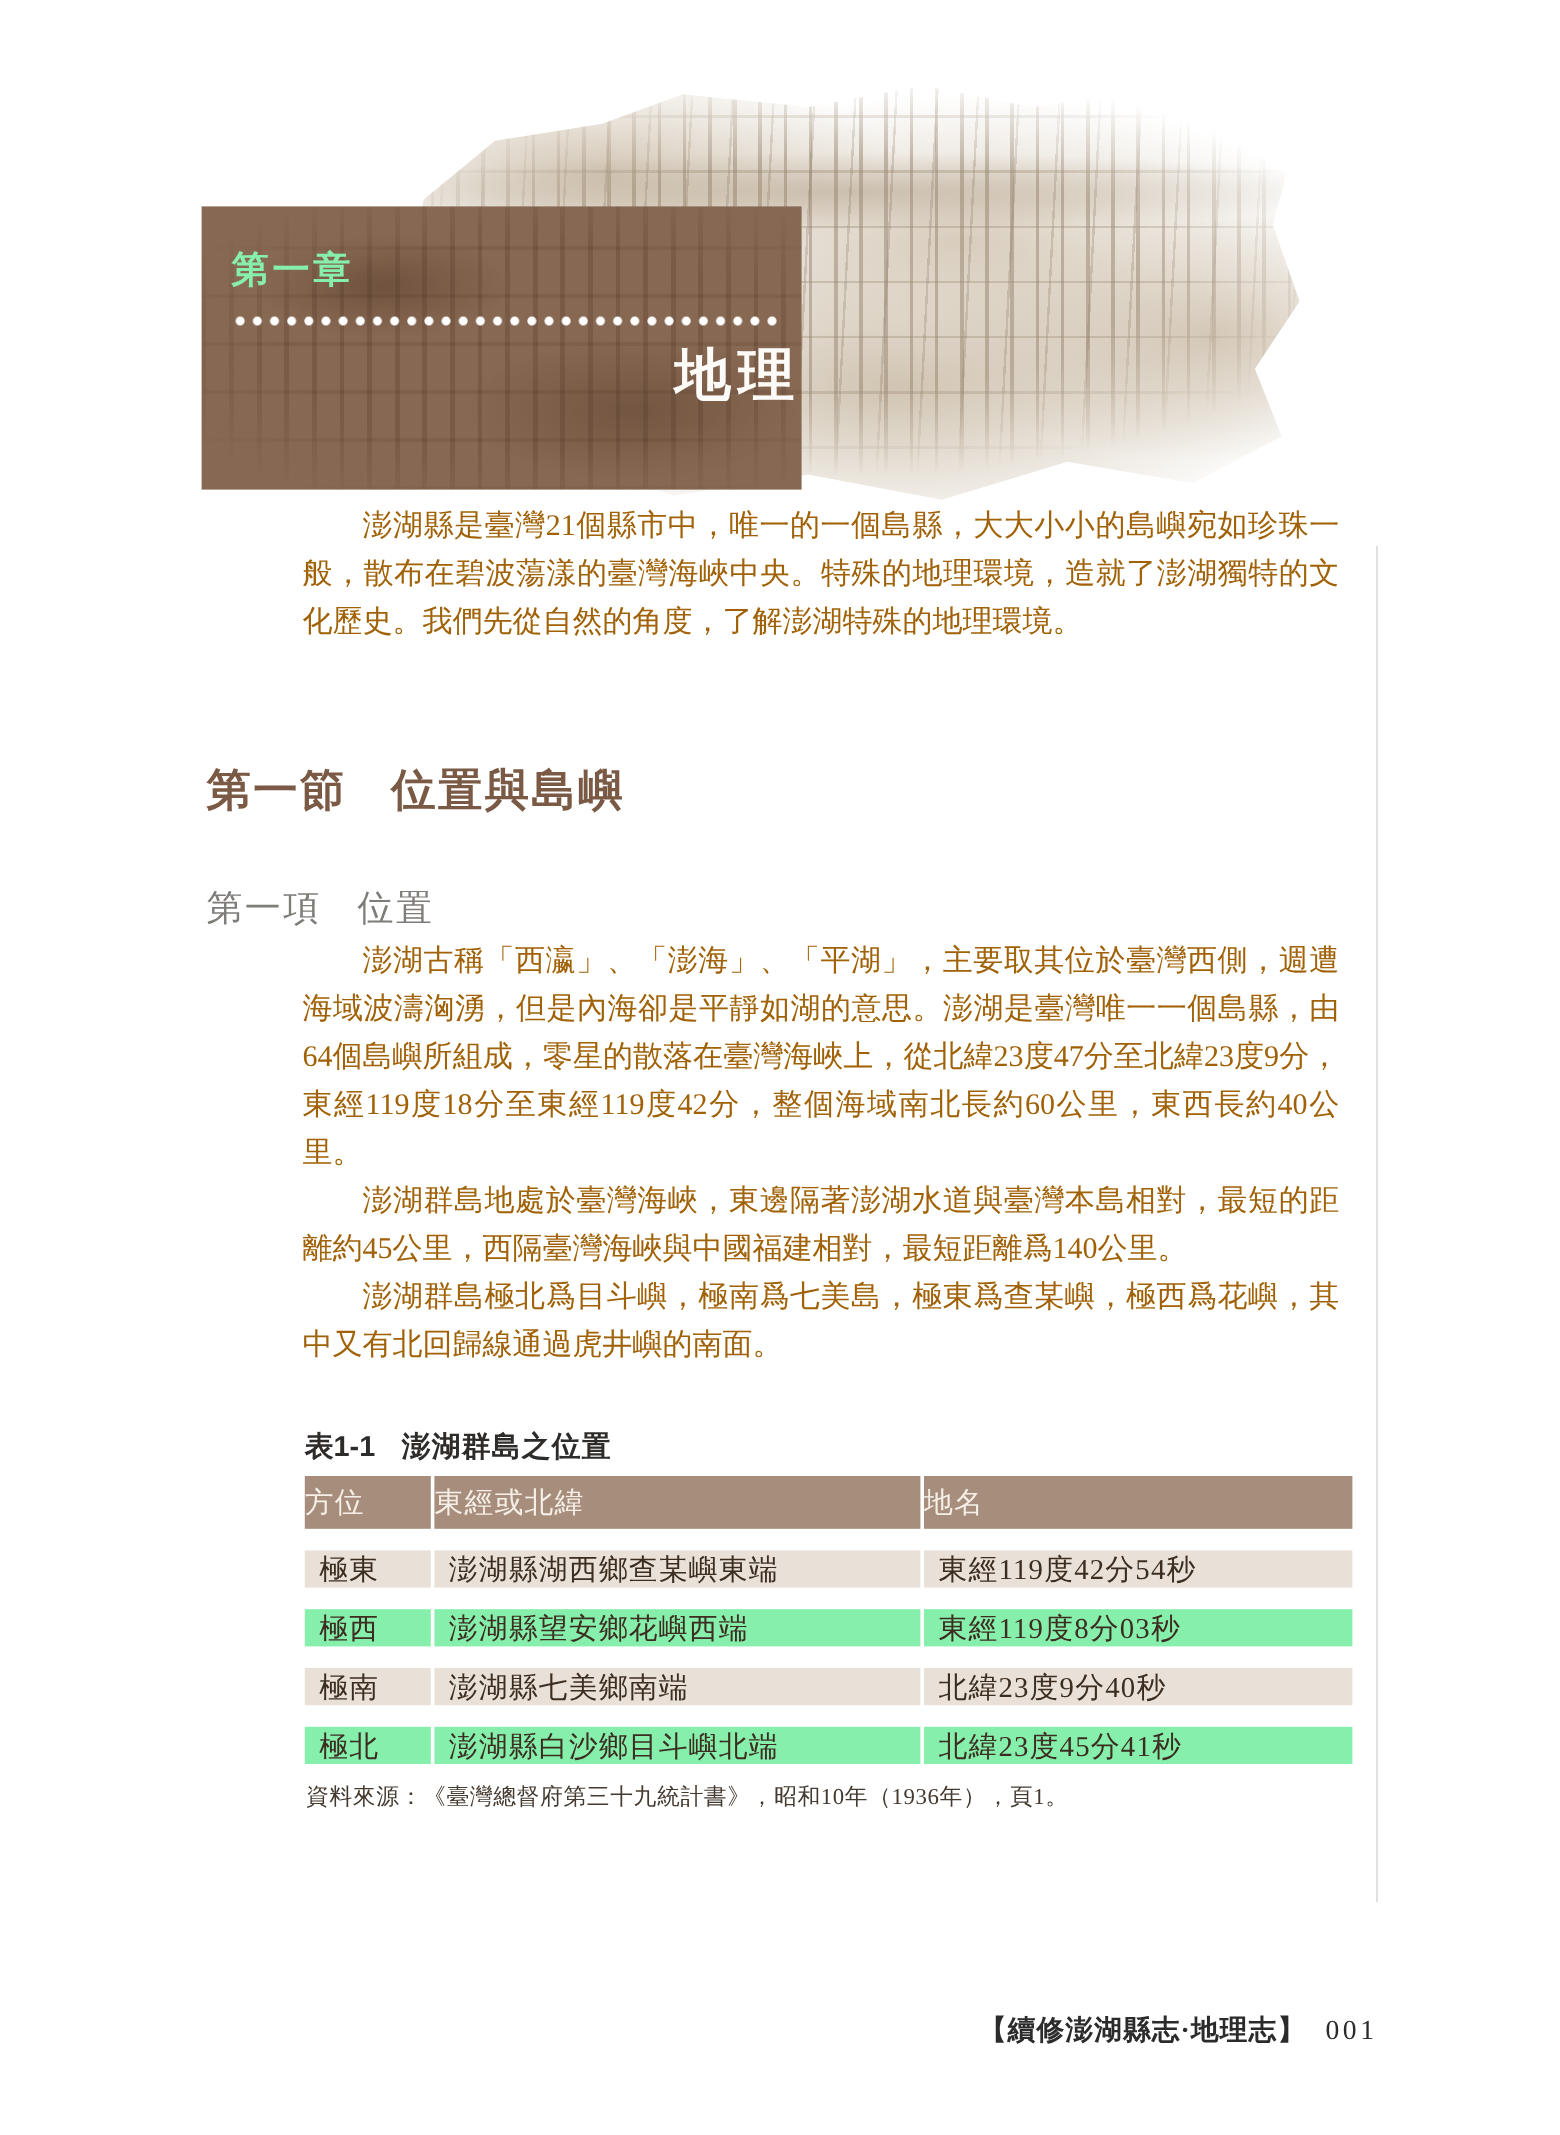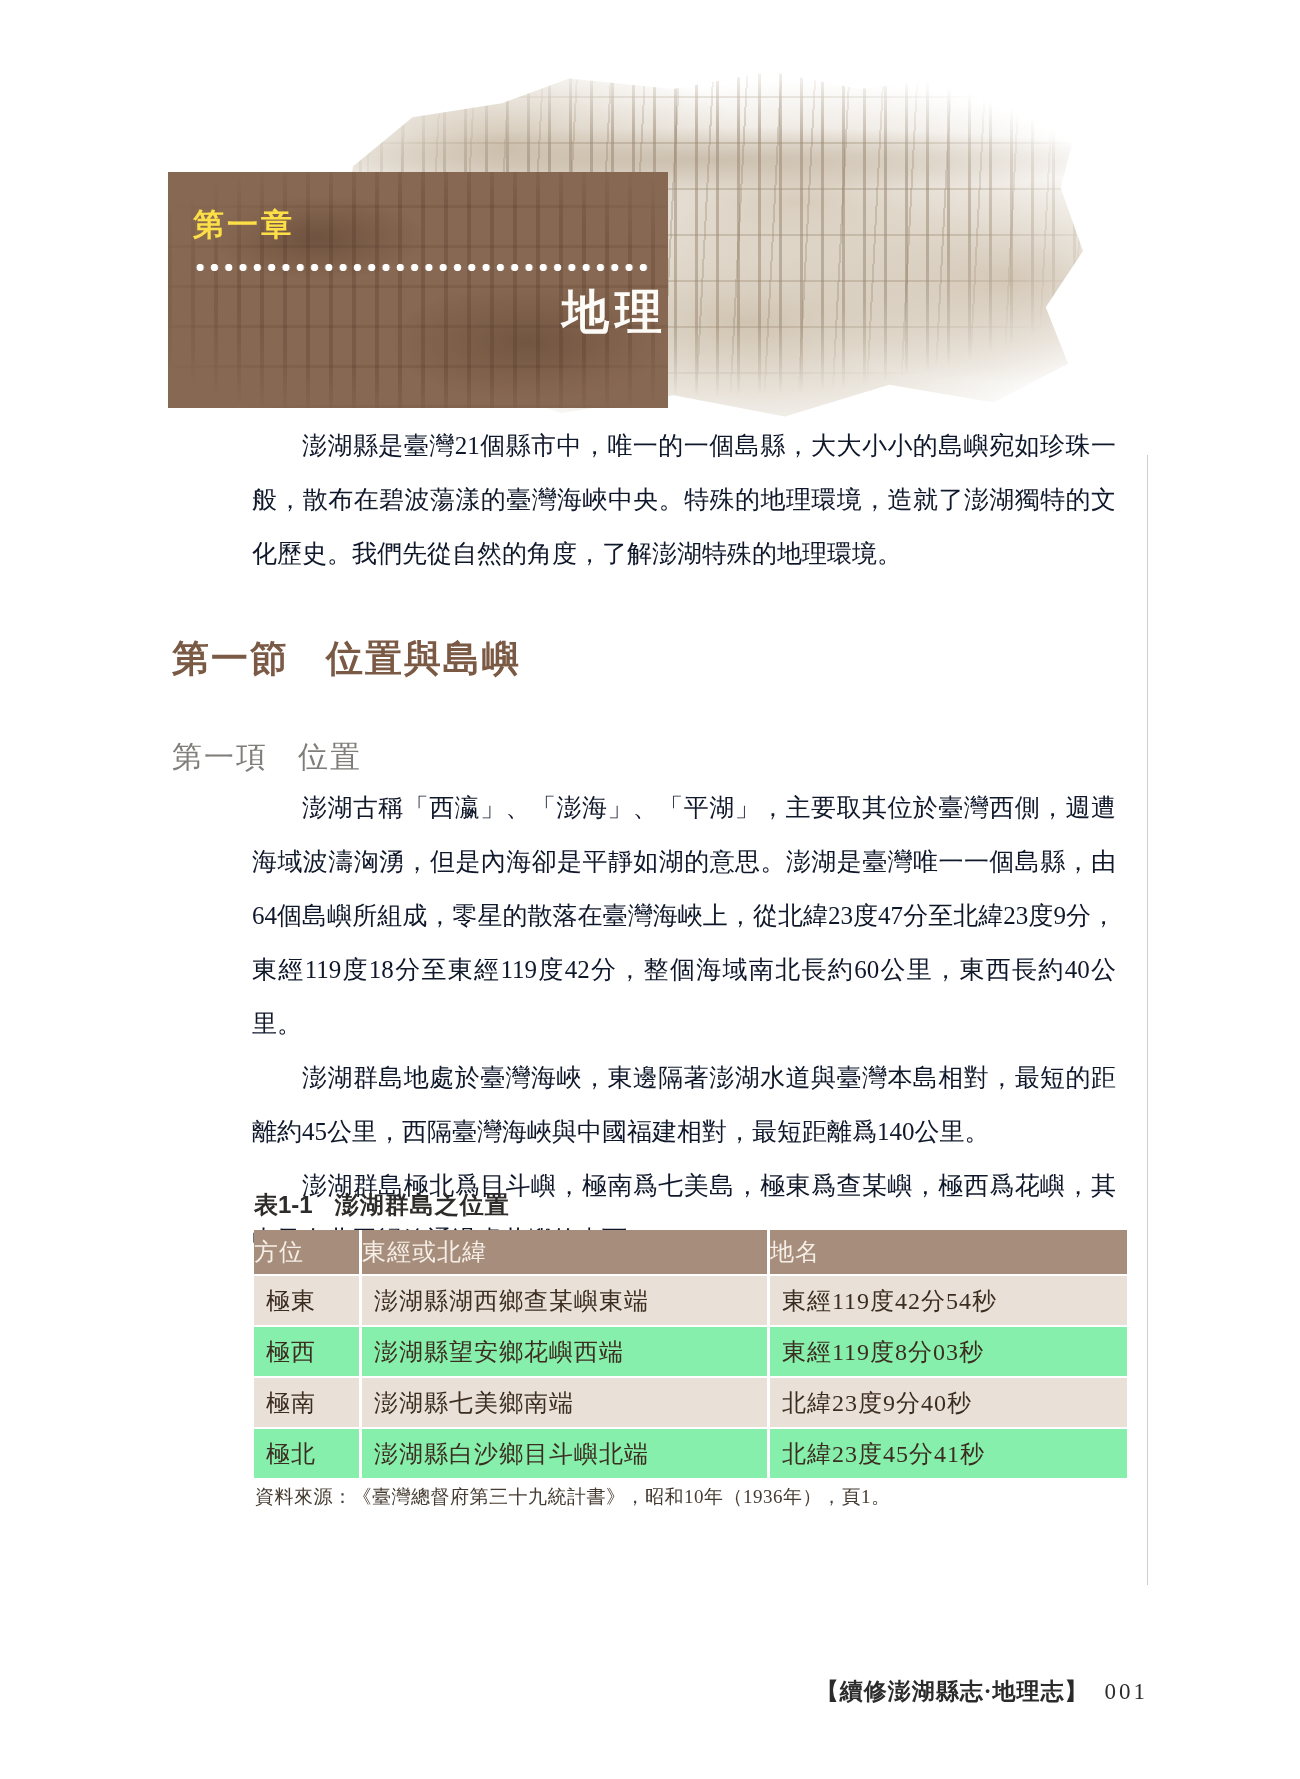--- a/index.html
+++ b/index.html
@@ -39,33 +39,33 @@
     content:"";position:absolute;inset:0;z-index:0;
     background-image:
       radial-gradient(ellipse 150px 60px at 30% 28%, rgba(74,48,33,.38), transparent 70%),
       radial-gradient(ellipse 190px 80px at 72% 72%, rgba(74,48,33,.32), transparent 72%),
       repeating-linear-gradient(90deg, rgba(70,45,30,.22) 0 4px, transparent 4px 23px),
       repeating-linear-gradient(0deg, rgba(70,45,30,.14) 0 3px, transparent 3px 40px);
     -webkit-mask-image:radial-gradient(ellipse 80% 75% at 55% 50%, #000 50%, transparent 82%);
     mask-image:radial-gradient(ellipse 80% 75% at 55% 50%, #000 50%, transparent 82%);
   }
   .chapter-number{
-    position:relative;z-index:1;color:#fde047;font-size:31px;font-weight:600;letter-spacing:3px;
+    position:relative;z-index:1;color:#86efac;font-size:31px;font-weight:600;letter-spacing:3px;
   }
   .dotted-line{
     position:relative;z-index:1;margin-top:17px;width:458px;height:9px;
     background-image:radial-gradient(circle, #ffffff 3.4px, rgba(255,255,255,0) 4px);
     background-size:14.3px 9px;background-repeat:repeat-x;background-position:0 50%;
   }
   .chapter-title{
     position:relative;z-index:1;margin-top:9px;color:#fdfbf8;font-size:47px;font-weight:700;letter-spacing:6px;text-align:right;
   }
 
   
-  .bodytext{font-size:25px;line-height:54px;text-align:justify;color:#0f172a;}
+  .bodytext{font-size:25px;line-height:40px;text-align:justify;color:#a16207;}
   .bodytext p{margin:0;text-indent:2em;}
   .intro{position:absolute;left:252px;top:419px;width:864px;}
   .body-flow{position:absolute;left:252px;top:781px;width:864px;}
 
   .section-heading{
     position:absolute;left:172px;top:634px;
     font-size:37px;font-weight:700;color:#7b5a45;letter-spacing:2px;
   }
   .section-heading .sp{margin-left:37px;}
   .subsection-heading{
@@ -86,22 +86,22 @@
     position:absolute;left:254px;top:1230px;width:873px;
     display:grid;grid-template-columns:105px 405px 357px;
     column-gap:3px;row-gap:2px;background:#ffffff;
   }
   .geo-table .th{
     background:#a78e7c;color:#f6efe7;height:44px;display:flex;align-items:center;
     font-family:"Liberation Sans","DejaVu Sans",sans-serif;font-size:24px;font-weight:500;
     box-sizing:border-box;letter-spacing:1px;
   }
   .geo-table .td{
-    height:49px;display:flex;align-items:center;font-size:24px;color:#3c2d21;
-    padding-left:12px;box-sizing:border-box;letter-spacing:1px;
+    height:31px;display:flex;align-items:center;font-size:24px;color:#3c2d21;
+    padding-left:12px;box-sizing:border-box;letter-spacing:1px;margin-top:16px;
   }
   .geo-table .td.c2{}
   .row-light{background:#e9e1d7;}
   .row-dark{background:#86efac;}
   .table-source{
     position:absolute;left:255px;top:1484px;font-size:19px;color:#443a30;letter-spacing:.5px;
   }
 
   
   .footer{

